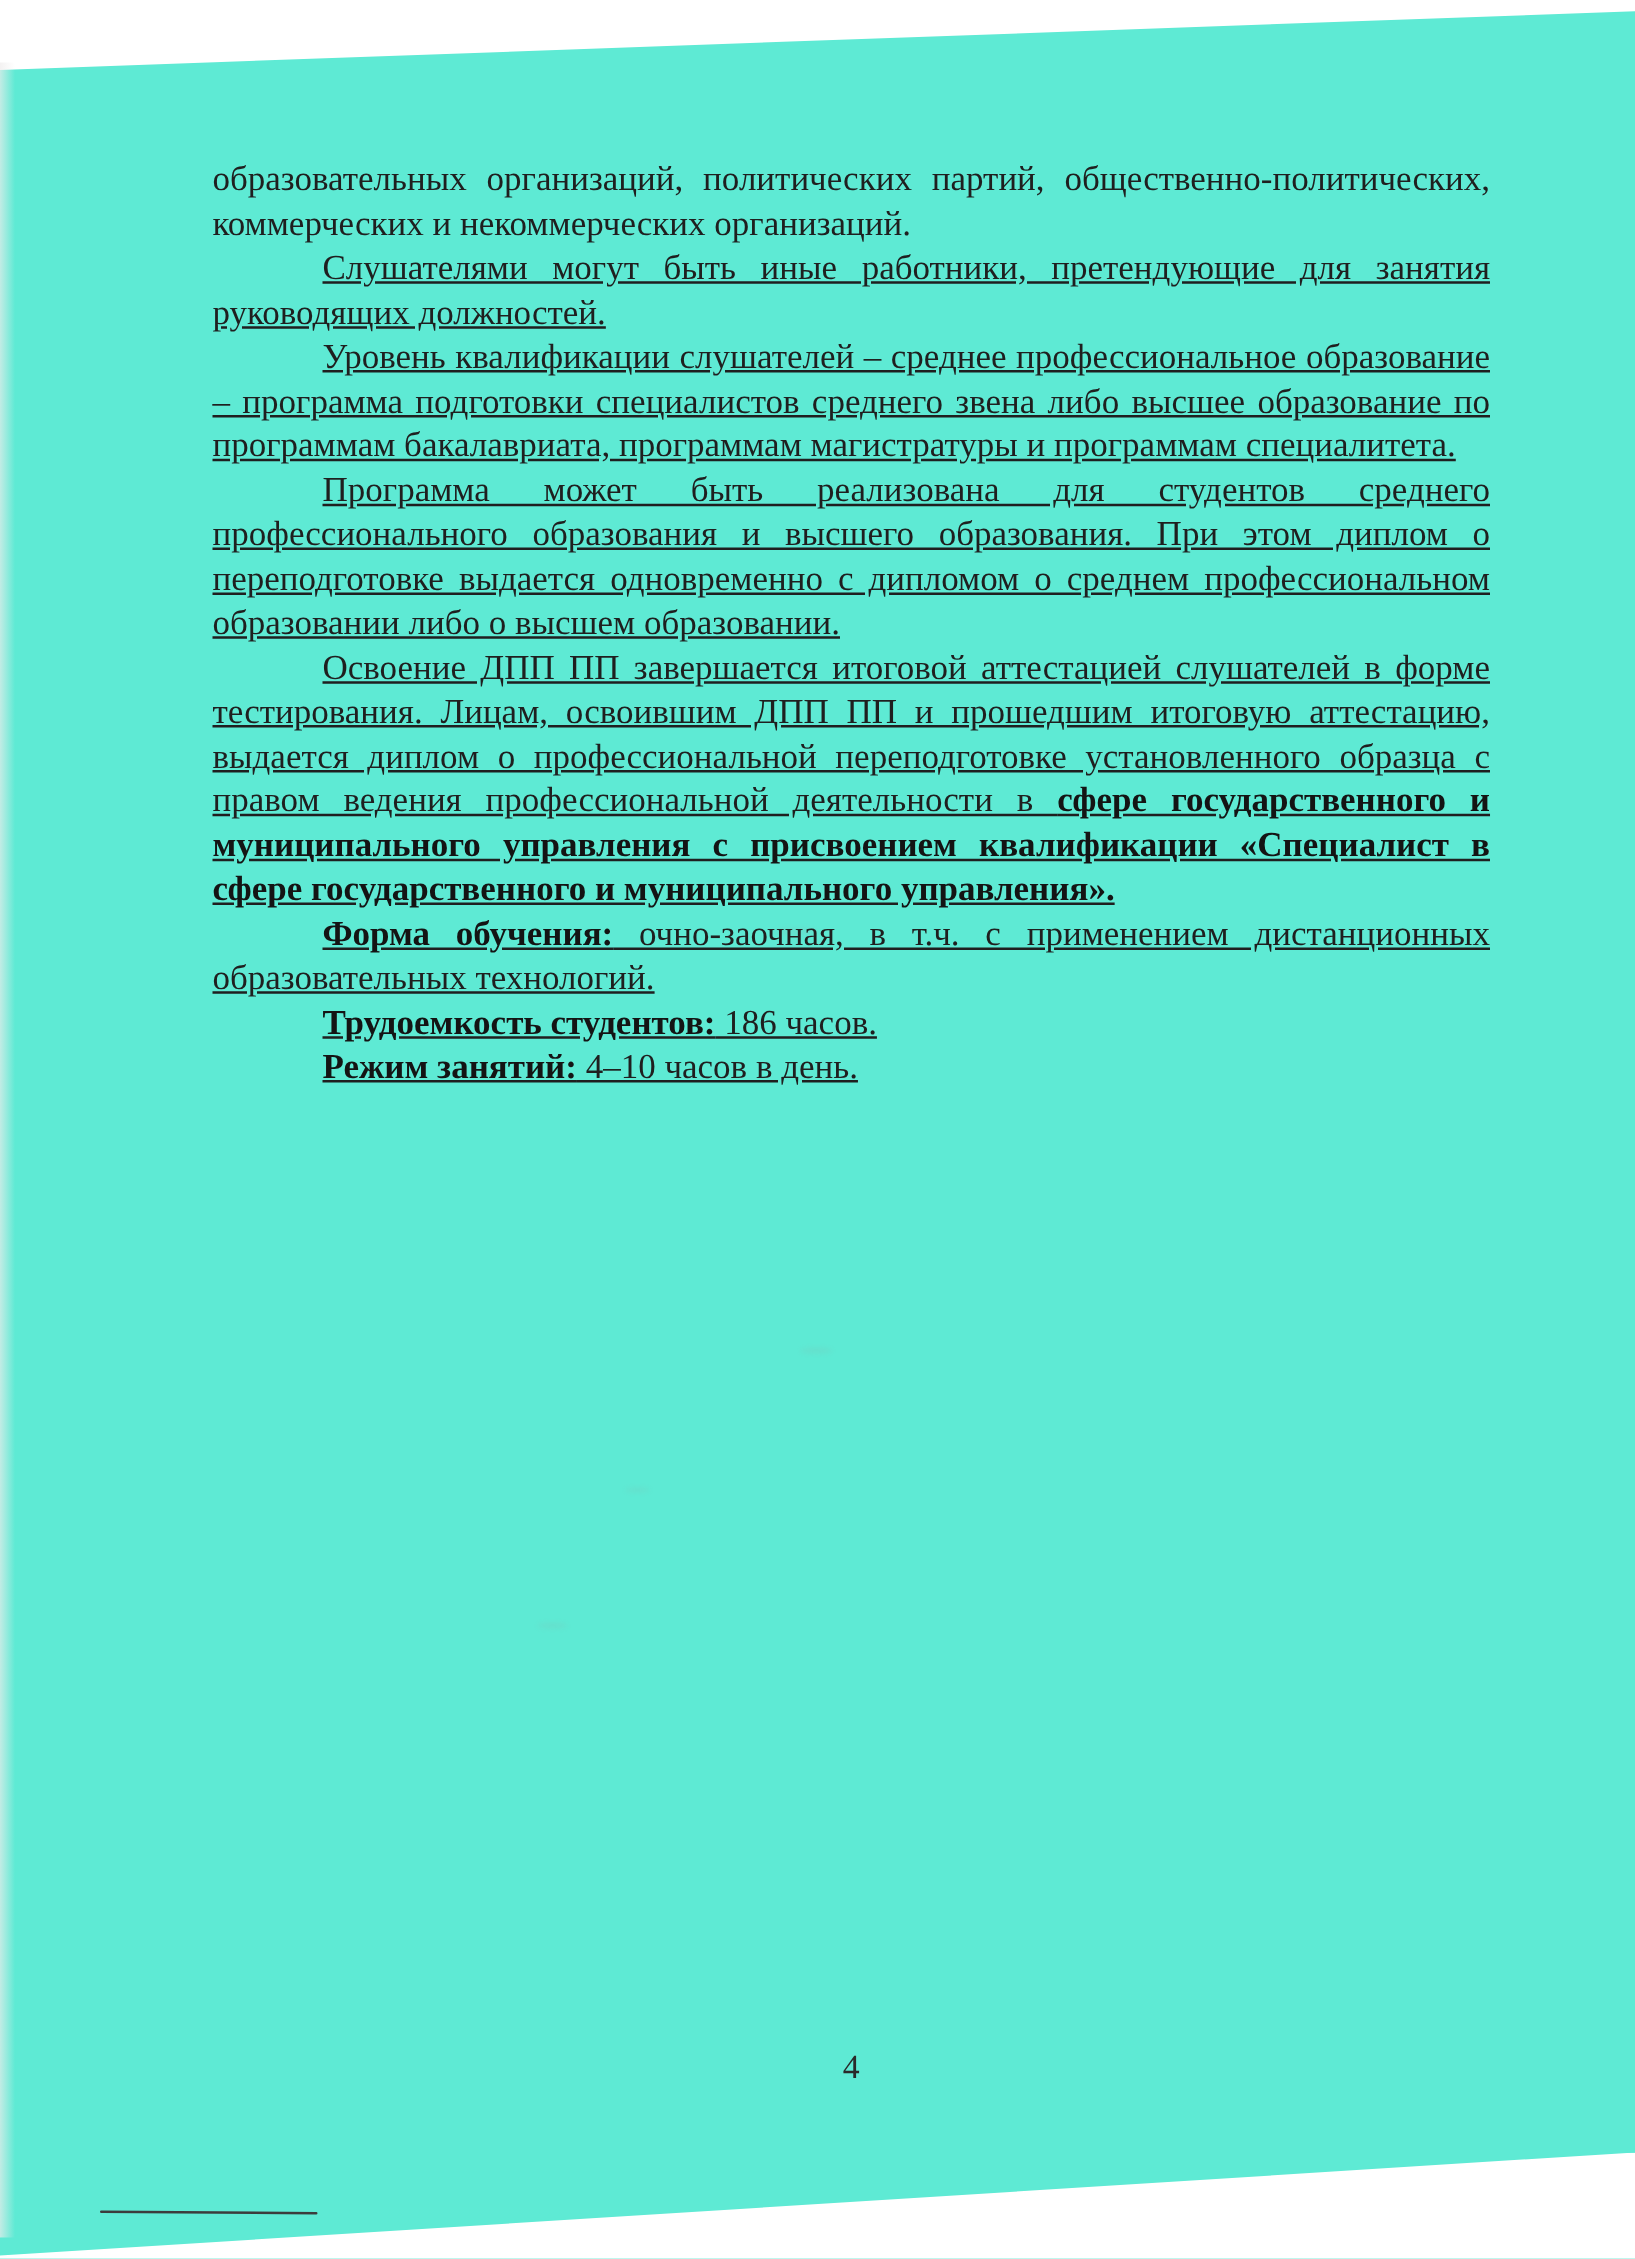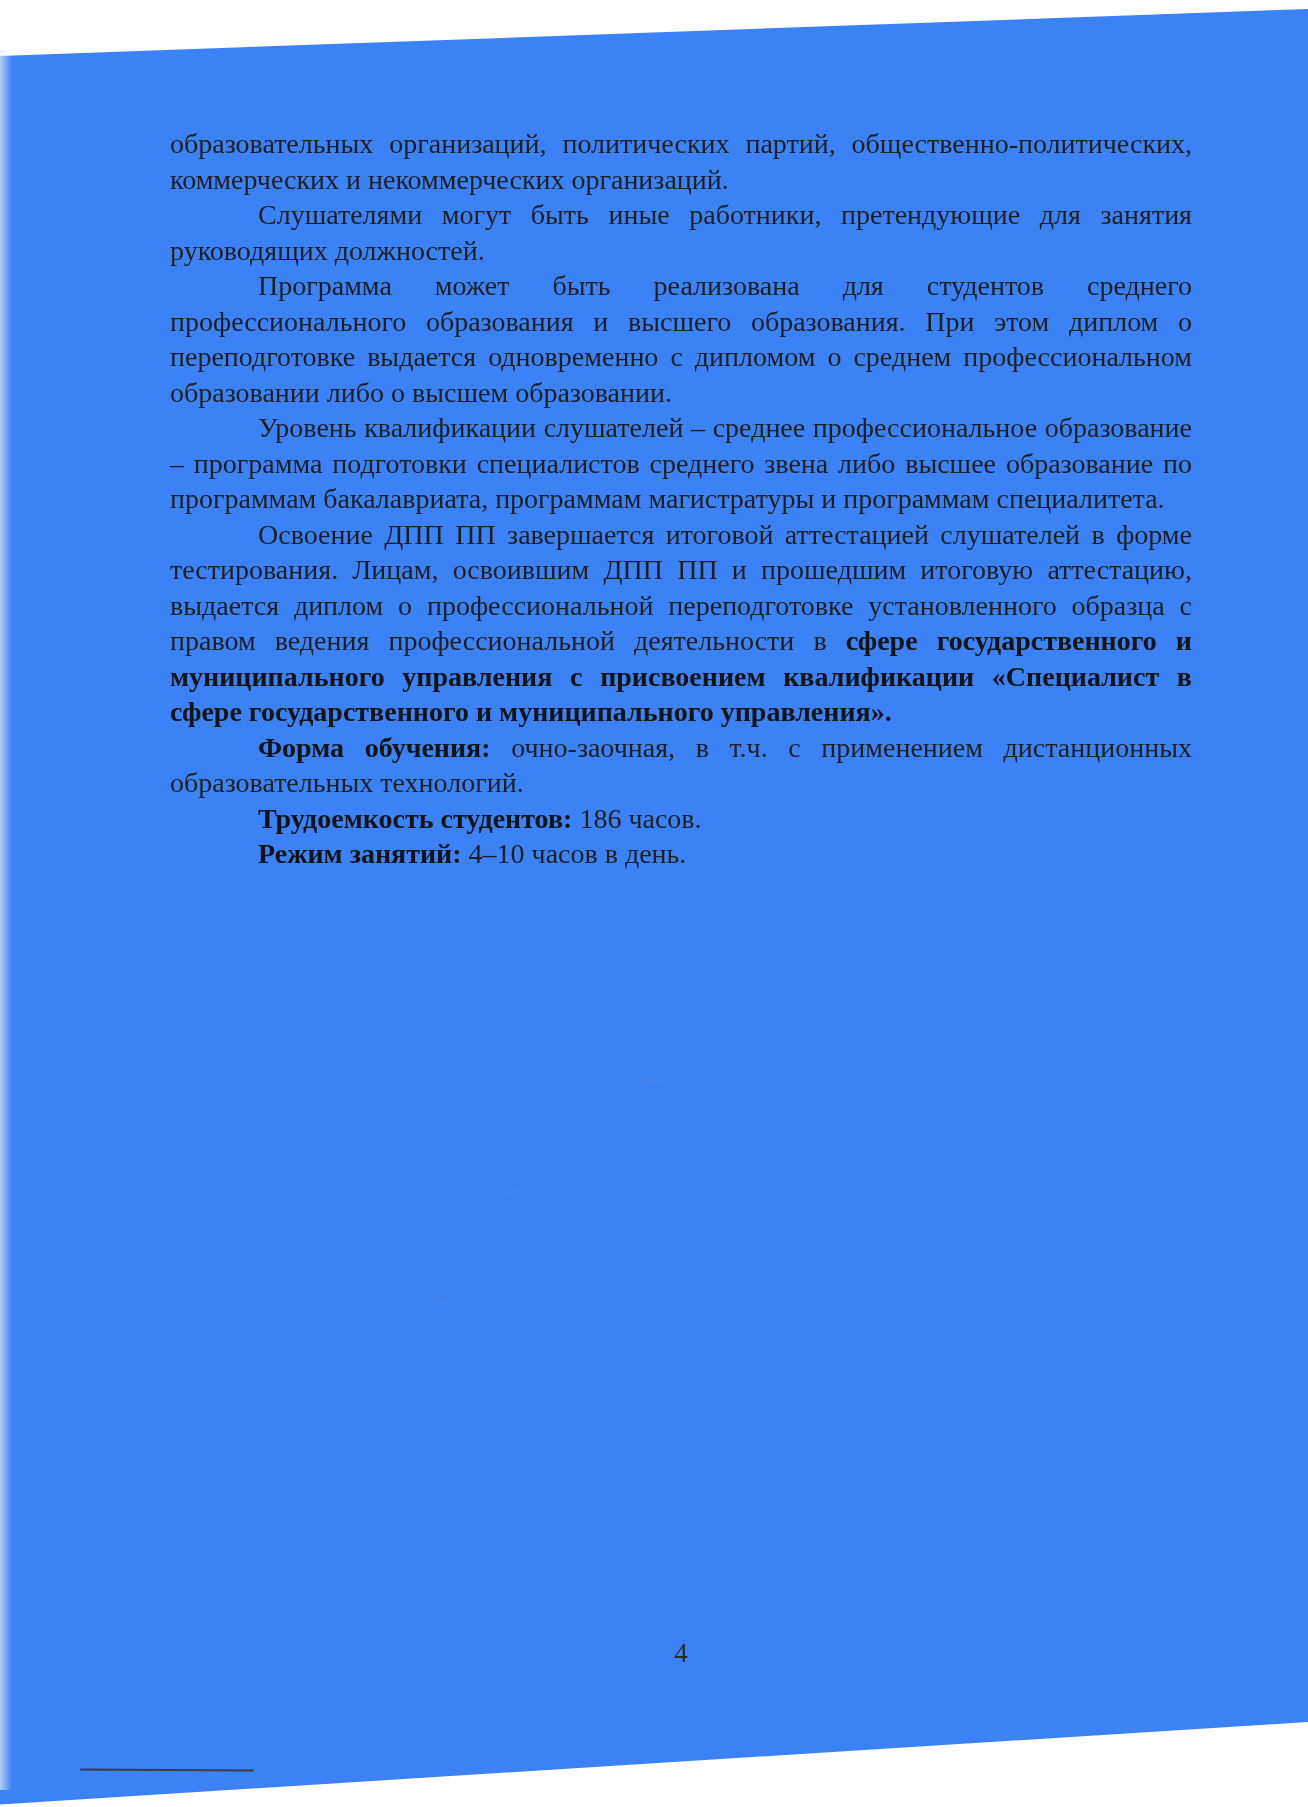--- a/index.html
+++ b/index.html
@@ -4,21 +4,21 @@
 <style>
   html, body {
     margin: 0;
     padding: 0;
     background: #ffffff;
   }
   .scan {
     position: relative;
     width: 1308px;
     height: 1807px;
-    background: #3b82f6;
+    background: #5eead4;
     overflow: hidden;
     font-family: "Liberation Serif", "DejaVu Serif", serif;
     color: #1f1f1f;
   }
   
   .edge-top {
     position: absolute;
     top: 0; left: 0;
     width: 100%;
     height: 60px;
@@ -44,21 +44,21 @@
   .doc-body {
     position: absolute;
     left: 170px;
     top: 126px;
     width: 1022px;
     font-size: 28px;
     line-height: 35.5px;
     text-align: justify;
   }
   .para { margin: 0; }
-  .para.indent { text-indent: 88px; }
+  .para.indent { text-indent: 88px; text-decoration: underline; }
   .bold { font-weight: bold; color: #141414; }
   .page-number {
     position: absolute;
     left: 170px;
     top: 1638px;
     width: 1022px;
     text-align: center;
     font-size: 27px;
     color: #2a2a2a;
   }
@@ -93,22 +93,22 @@
   <div class="edge-left"></div>
 
   <div class="noise n1"></div>
   <div class="noise n2"></div>
   <div class="noise n3"></div>
   <div class="noise n4"></div>
 
   <div class="doc-body">
       <p class="para"><span class="">образовательных организаций, политических партий, общественно-политических, коммерческих и некоммерческих организаций.</span></p>
       <p class="para indent"><span class="">Слушателями могут быть иные работники, претендующие для занятия руководящих должностей.</span></p>
+      <p class="para indent"><span class="">Уровень квалификации слушателей – среднее профессиональное образование – программа подготовки специалистов среднего звена либо высшее образование по программам бакалавриата, программам магистратуры и программам специалитета.</span></p>
       <p class="para indent"><span class="">Программа может быть реализована для студентов среднего профессионального образования и высшего образования. При этом диплом о переподготовке выдается одновременно с дипломом о среднем профессиональном образовании либо о высшем образовании.</span></p>
-      <p class="para indent"><span class="">Уровень квалификации слушателей – среднее профессиональное образование – программа подготовки специалистов среднего звена либо высшее образование по программам бакалавриата, программам магистратуры и программам специалитета.</span></p>
       <p class="para indent"><span class="">Освоение ДПП ПП завершается итоговой аттестацией слушателей в форме тестирования. Лицам, освоившим ДПП ПП и прошедшим итоговую аттестацию, выдается диплом о профессиональной переподготовке установленного образца с правом ведения профессиональной деятельности в </span><span class="bold">сфере государственного и муниципального управления с присвоением квалификации «Специалист в сфере государственного и муниципального управления».</span></p>
       <p class="para indent"><span class="bold">Форма обучения:</span><span class=""> очно-заочная, в т.ч. с применением дистанционных образовательных технологий.</span></p>
       <p class="para indent"><span class="bold">Трудоемкость студентов:</span><span class=""> 186 часов.</span></p>
       <p class="para indent"><span class="bold">Режим занятий:</span><span class=""> 4–10 часов в день.</span></p>
     </div>
 
   <div class="page-number">4</div>
 
   <div class="footer-line"></div>
 </div>

